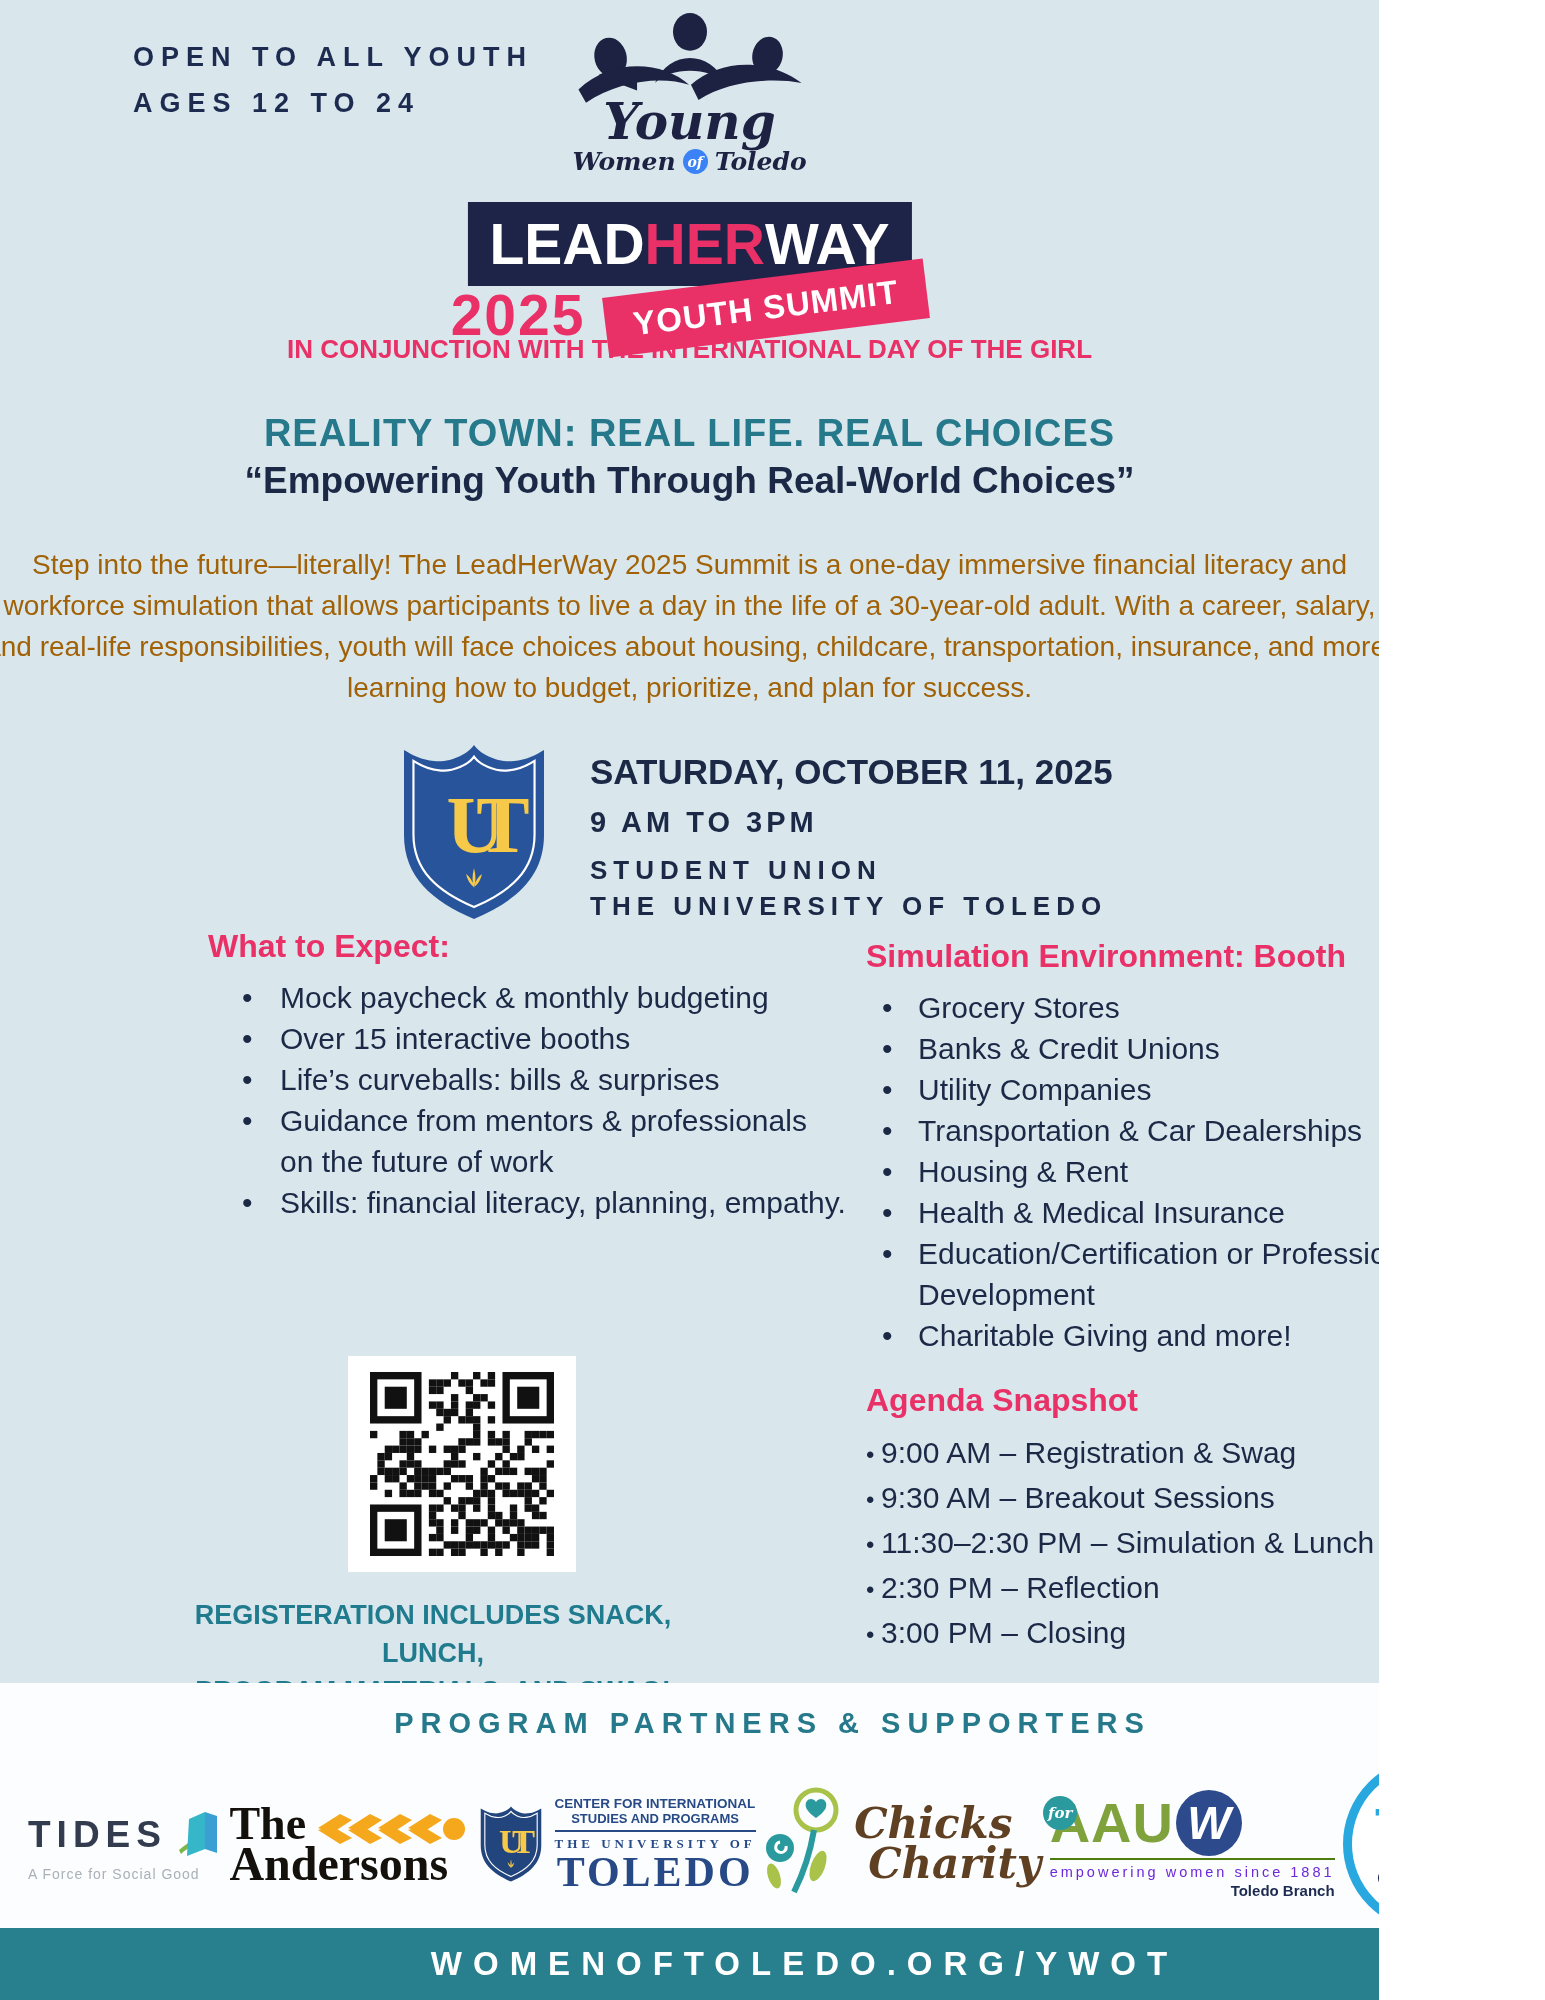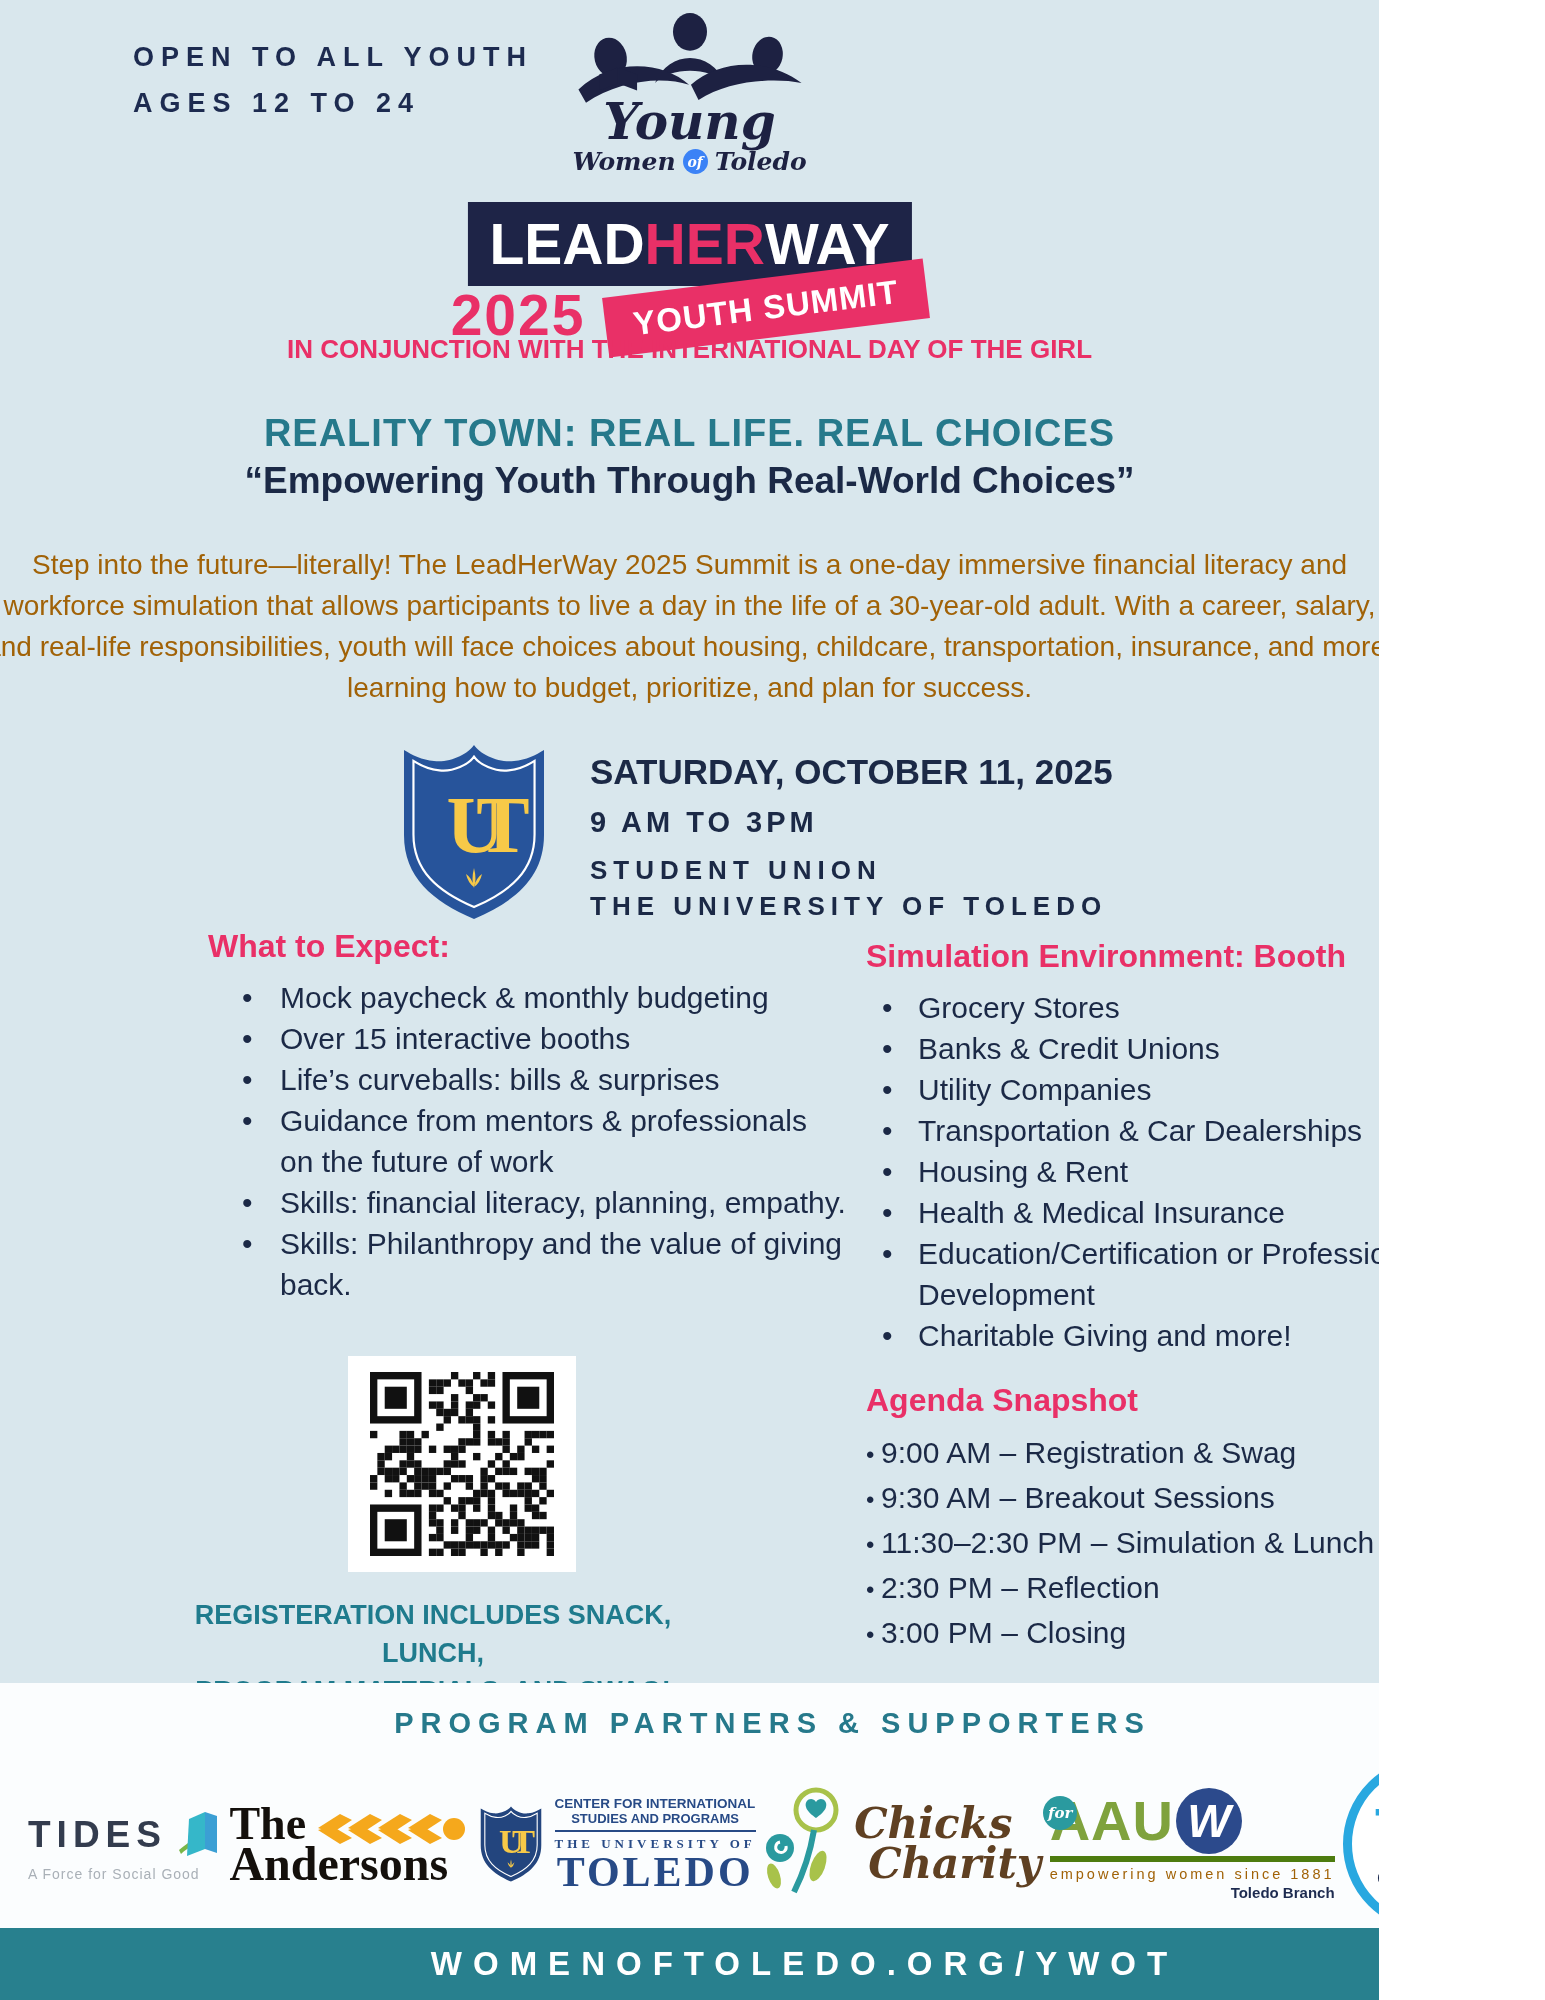--- a/index.html
+++ b/index.html
@@ -84,21 +84,21 @@
   .chicks-flower{width:86px;height:120px;}
   .chicks-text{font-family:"DejaVu Serif",serif;font-style:italic;font-weight:700;color:#5f4022;position:relative;}
   .ch1{font-size:42px;line-height:40px;}
   .ch2{font-size:42px;line-height:40px;margin-left:14px;}
   .for-badge{position:absolute;right:-36px;top:-8px;width:34px;height:34px;border-radius:50%;background:#2a9a9f;color:#fff;font-size:15px;display:flex;align-items:center;justify-content:center;font-style:italic;}
 
   .aauw{flex-direction:column;align-items:flex-start;}
   .aauw-row{display:flex;align-items:center;}
   .aauw-letters{color:#7fa23d;font-size:56px;font-weight:800;letter-spacing:1px;line-height:56px;}
   .aauw-w{width:66px;height:66px;border-radius:50%;background:#2c4a8c;color:#fff;display:flex;align-items:center;justify-content:center;font-size:46px;font-weight:800;font-style:italic;margin-left:2px;}
-  .aauw-tag{font-size:14.5px;letter-spacing:3px;color:#a16207;border-top:6px solid #4d7c0f;padding-top:4px;margin-top:2px;}
+  .aauw-tag{font-size:14.5px;letter-spacing:3px;color:#6d28d9;border-top:2px solid #4d7c0f;padding-top:4px;margin-top:2px;}
   .aauw-branch{font-size:15px;font-weight:700;color:#1d2b50;align-self:flex-end;margin-top:2px;}
 
   .tol-circle{width:156px;height:156px;border-radius:50%;border:9px solid #29a8e0;background:#fff;display:flex;flex-direction:column;align-items:center;justify-content:center;}
   .tol-mark{color:#29a8e0;font-size:46px;font-weight:800;letter-spacing:3px;font-family:"DejaVu Sans",sans-serif;}
   .tol-tag{color:#1d2b50;font-size:16px;font-weight:800;margin-top:16px;}
 
   
   .footer{position:absolute;left:0;top:1928px;width:1545px;height:72px;background:#28808e;display:flex;align-items:center;justify-content:center;color:#fff;font-weight:700;font-size:33px;letter-spacing:11px;padding-left:32px;}
 </style>
 </head>
@@ -163,21 +163,20 @@
   </div>
 
   <div class="col-left">
     <div class="col-heading">What to Expect:</div>
     <ul class="blist">
         <li>Mock paycheck &amp; monthly budgeting</li>
         <li>Over 15 interactive booths</li>
         <li>Life’s curveballs: bills &amp; surprises</li>
         <li>Guidance from mentors &amp; professionals on the future of work</li>
         <li>Skills: financial literacy, planning, empathy.</li>
-        <li>Skills: Philanthropy and the value of giving back.</li>
       </ul>
   </div>
 
   <div class="col-right">
     <div class="col-heading">Simulation Environment: Booth</div>
     <ul class="blist">
         <li>Grocery Stores</li>
         <li>Banks &amp; Credit Unions</li>
         <li>Utility Companies</li>
         <li>Transportation &amp; Car Dealerships</li>

